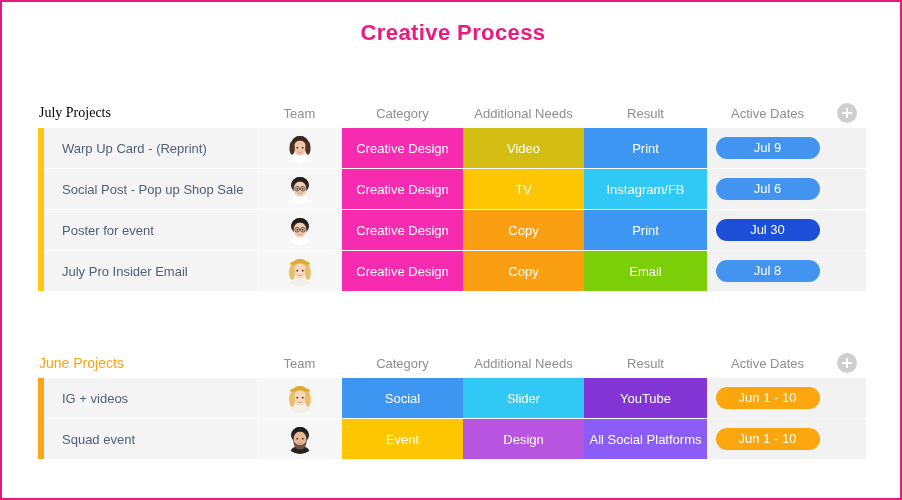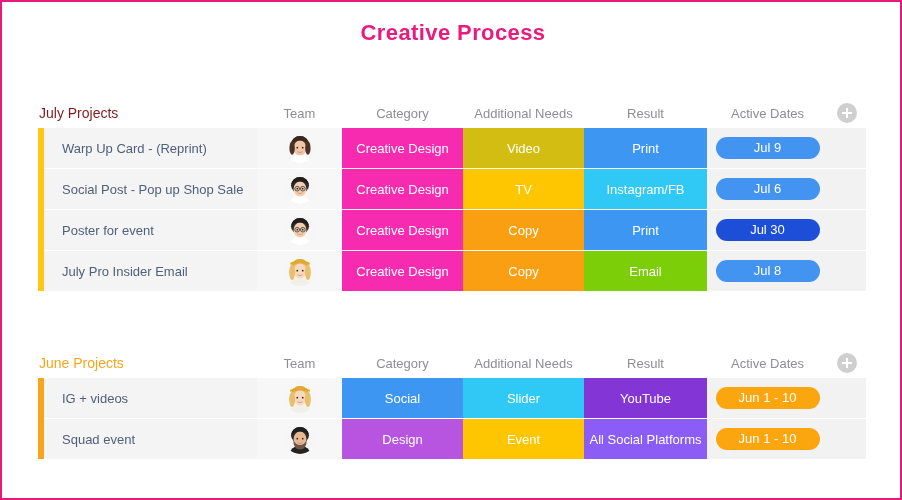--- a/index.html
+++ b/index.html
@@ -46,21 +46,21 @@
     height: 30px;
     font-size: 13px;
     color: #8e8e93;
   }
   .th { text-align: center; }
   .th-section {
     text-align: left;
     font-size: 14px;
     padding-left: 1px;
   }
-  #july-block .th-section { color: #7f1d1d; }
+  #july-block .th-section { color: #000000; font-family: Liberation Serif, serif; }
   #june-block .th-section { color: #f9a51a; }
 
   
   .c-name   { width: 219px; }
   .c-team   { width:  85px; }
   .c-cat    { width: 121px; }
   .c-needs  { width: 121px; }
   .c-result { width: 123px; }
   .c-dates  { width: 121px; }
   .c-plus   { width:  38px; }
@@ -332,22 +332,22 @@
                 <ellipse cx="20" cy="15" rx="12" ry="11" fill="#2b2b2b"></ellipse>
                 <ellipse cx="20" cy="20" rx="8.6" ry="10" fill="#e9b892"></ellipse>
                 <path d="M8 14 q12 -9 24 0 q-3 -10 -12 -10 q-9 0 -12 10z" fill="#1e1e1e"></path>
                 <path d="M11 21 q0 13 9 13 q9 0 9 -13 q-3 7 -9 7 q-6 0 -9 -7z" fill="#6b5647"></path>
                 <circle cx="16.4" cy="19.6" r="1.15" fill="#33281f"></circle>
                 <circle cx="23.6" cy="19.6" r="1.15" fill="#33281f"></circle>
                 <path d="M17 25.3 q3 2 6 0" stroke="#c98d75" stroke-width="1" fill="none" stroke-linecap="round"></path>
               </svg>
             </div>
           </div>
+          <div class="cell c-cat" style="background: rgb(253, 198, 0);">Event</div>
           <div class="cell c-needs" style="background: rgb(183, 84, 224);">Design</div>
-          <div class="cell c-cat" style="background: rgb(253, 198, 0);">Event</div>
           <div class="cell c-result" style="background: #8b5cf6;">All Social Platforms</div>
           <div class="cell dates c-dates">
             <div class="pill" style="background: rgb(251, 166, 14);">Jun 1 - 10</div>
           </div>
           <div class="cell blank c-plus"></div>
         </div>
       </div>
   </div>
 
 </div>

